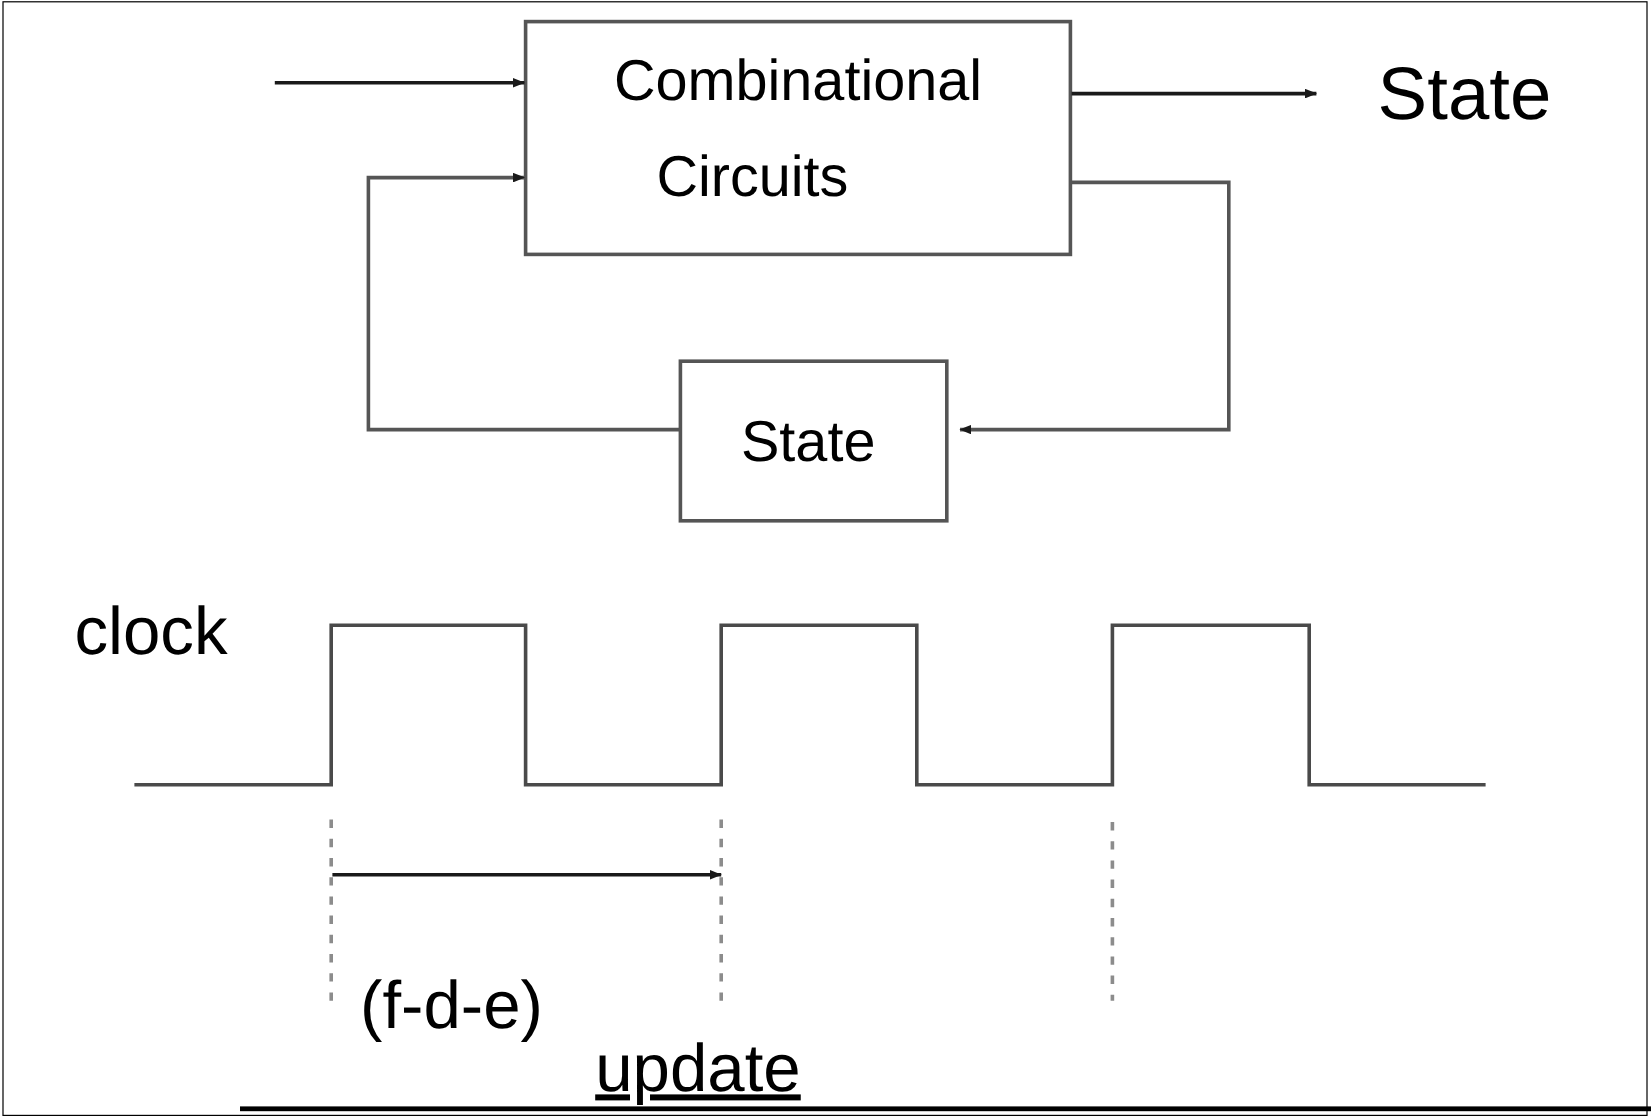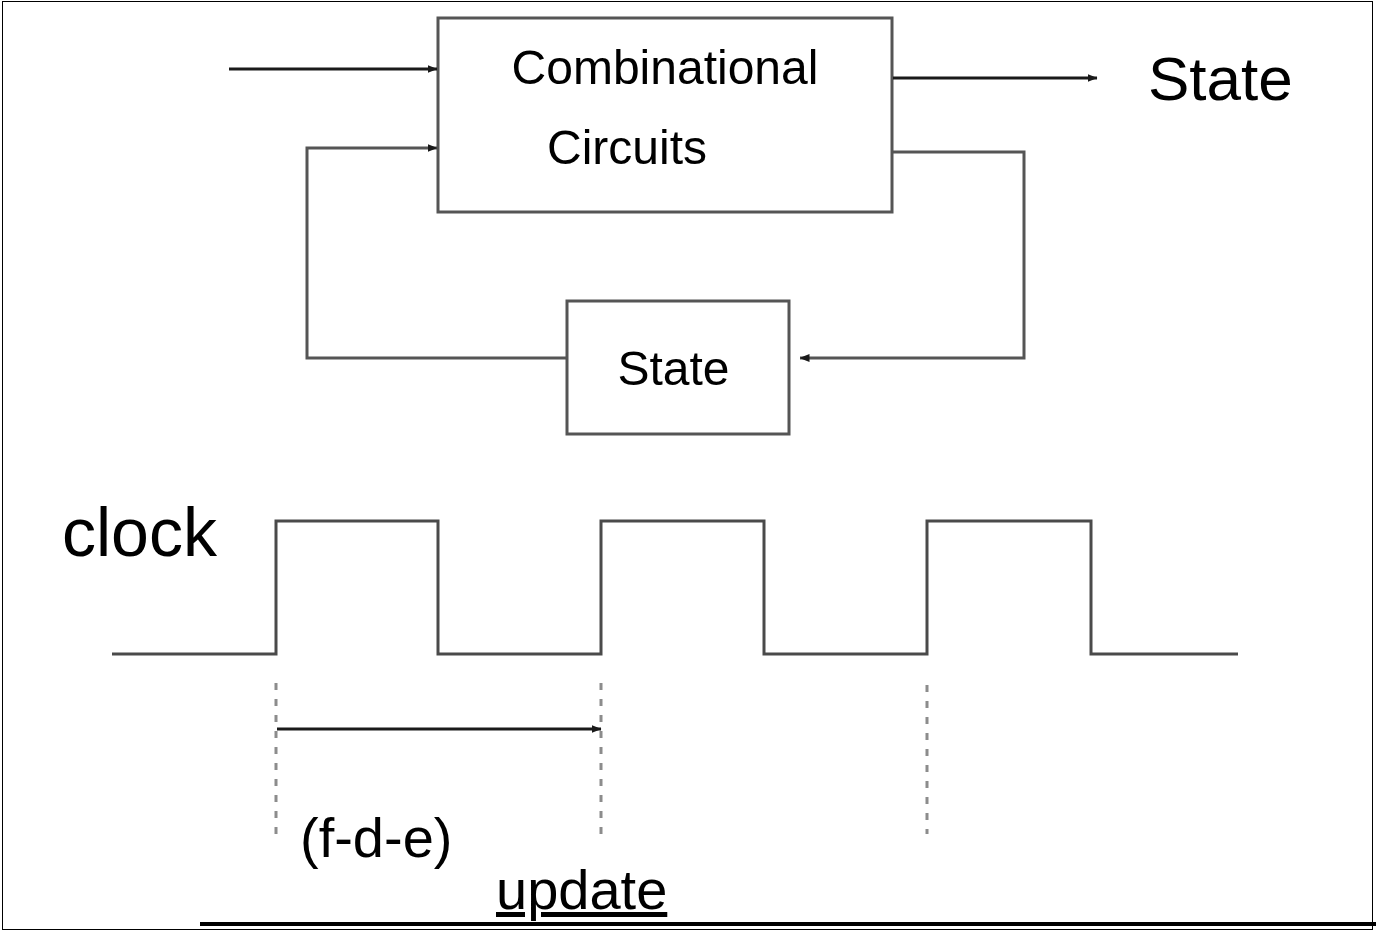--- a/index.html
+++ b/index.html
@@ -44,21 +44,21 @@
     height: 932px;
   }
   .lbl {
     position: absolute;
     color: #000000;
     white-space: nowrap;
     line-height: 1;
   }
   .lbl-io { font-size: 62px; }
   .lbl-box { font-size: 48px; text-align: center; }
-  .lbl-clock { font-size: 68px; }
+  .lbl-clock { font-size: 56px; }
   .lbl-annot { font-size: 56px; }
 </style>
 </head>
 <body>
 
 <div id="page">
 
   <div id="frame-border"></div>
   <div id="bottom-rule"></div>
 

